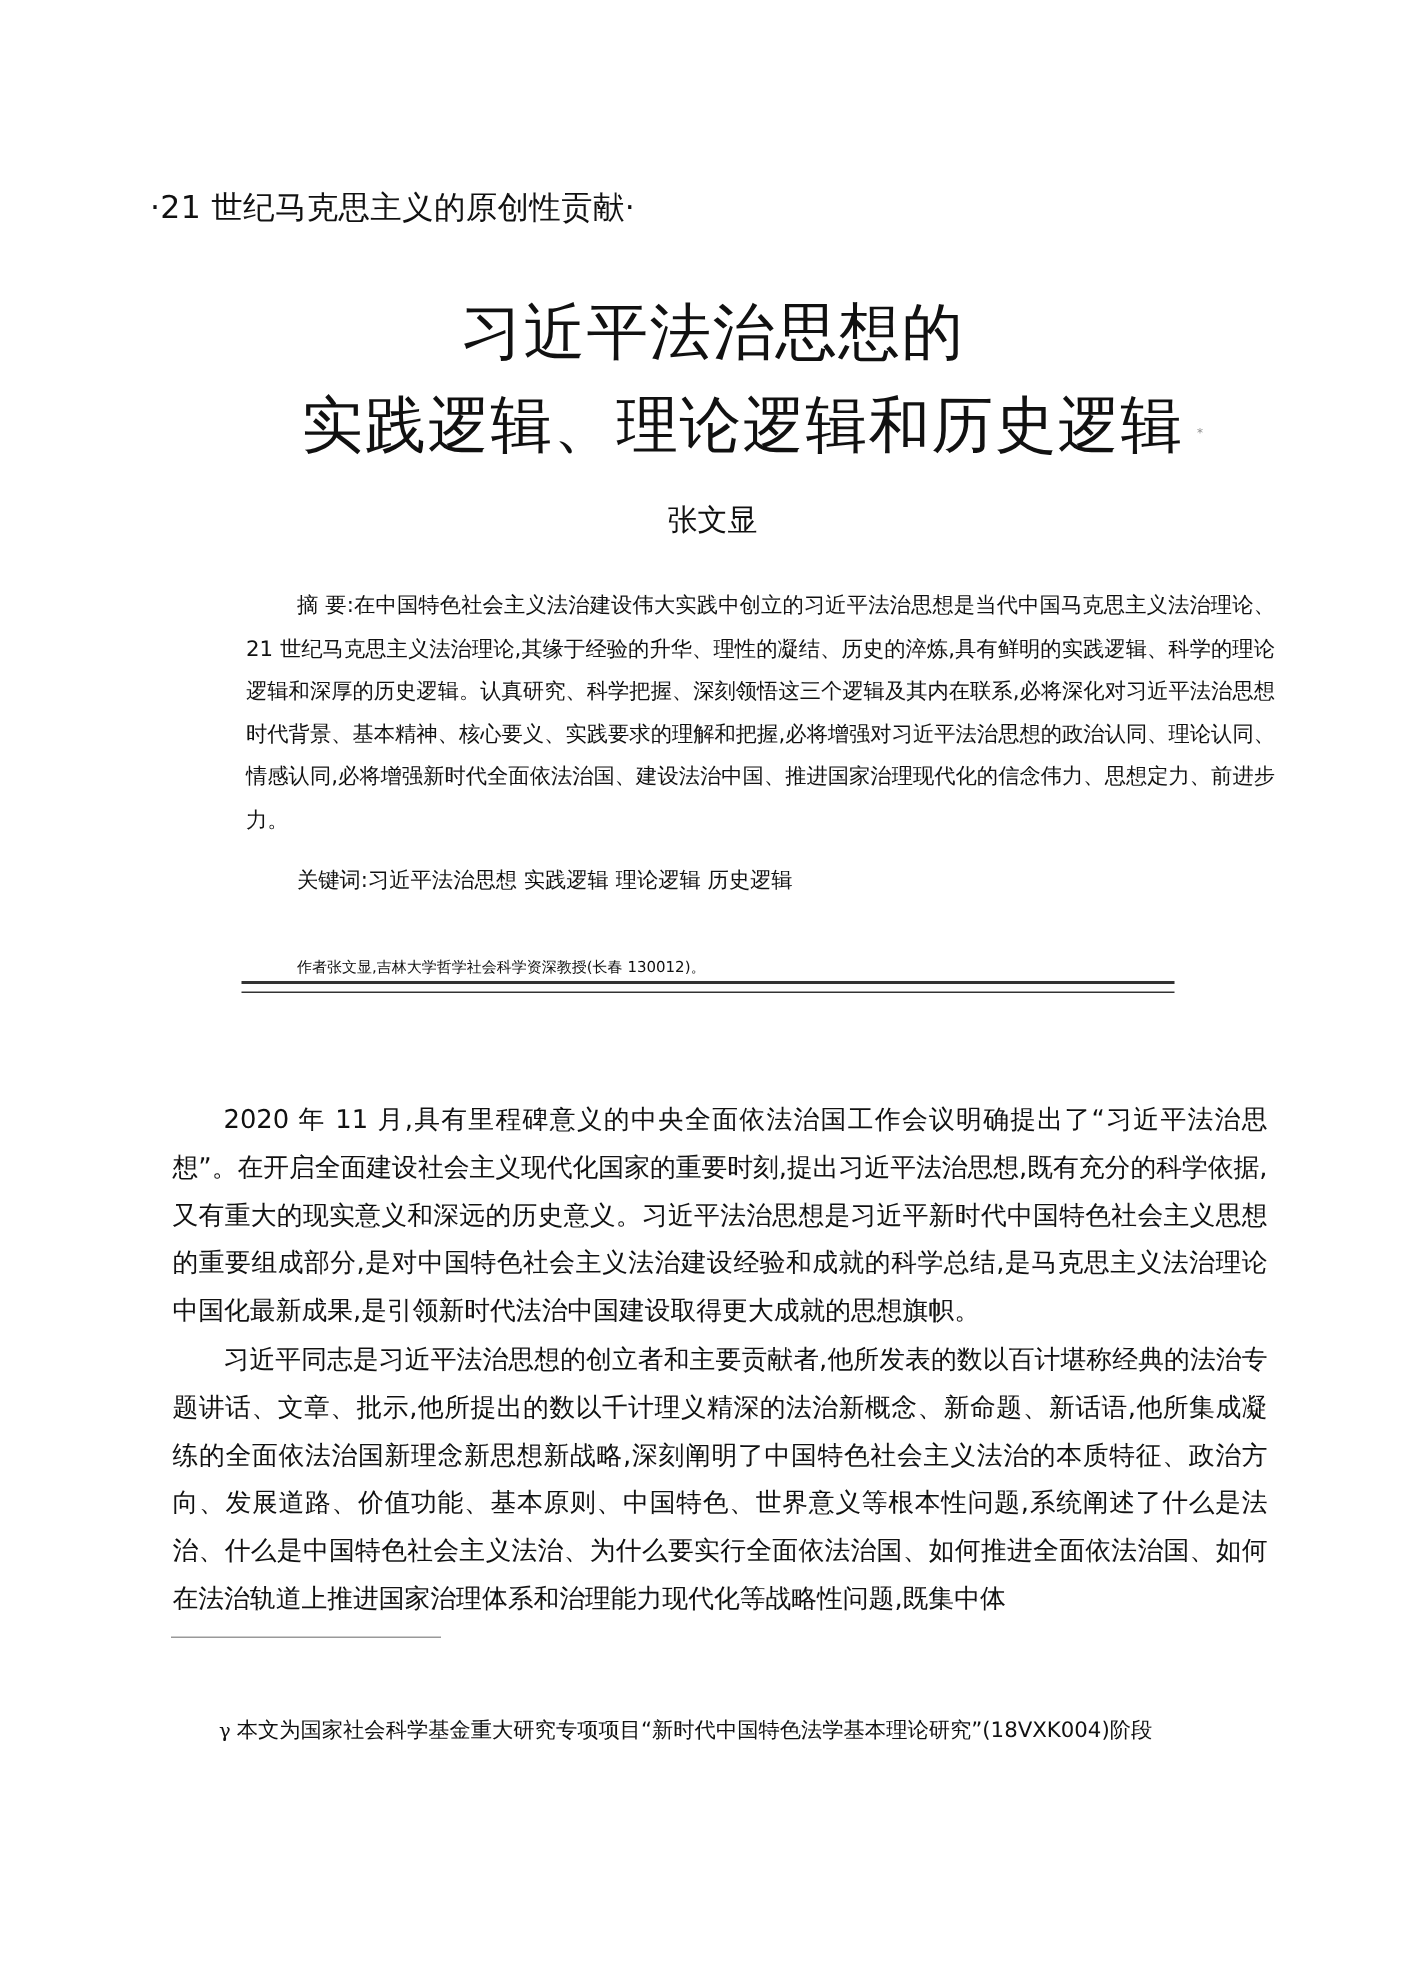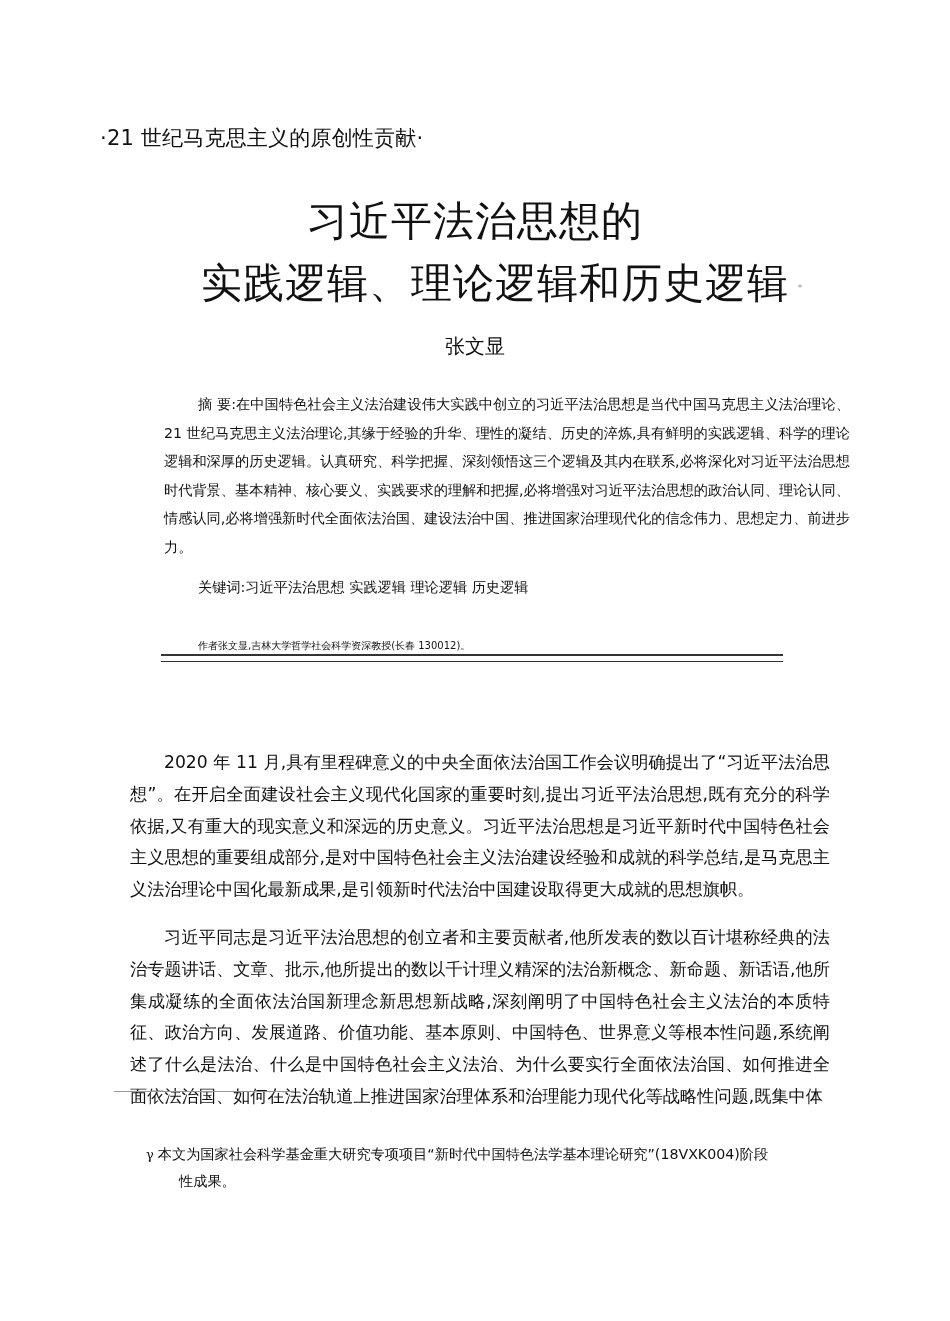--- a/index.html
+++ b/index.html
@@ -35,21 +35,21 @@
   .keywords { position: absolute; left: 198px; top: 573px; font-size: 14.2px; line-height: 28px; }
   .affiliation { position: absolute; left: 198px; top: 632px; font-size: 10px; line-height: 28px; }
   .double-rule {
     position: absolute; left: 161px; width: 622px; top: 654px; height: 5px;
     border-top: 2px solid #333333; border-bottom: 1px solid #333333;
   }
   .body-text {
     position: absolute; left: 114px; width: 732px; top: 731px;
     font-size: 17.2px; line-height: 31.8px; text-align: justify;
   }
-  .body-text p { margin: 16px; }
+  .body-text p { margin: 1px; }
   .body-text .p-indent { text-indent: 34px; }
   .footnote-rule {
     position: absolute; left: 114px; width: 180px; top: 1091px;
     border-top: 1px solid #999999;
   }
   .footnote {
     position: absolute; left: 146px; width: 700px; top: 1141px;
     font-size: 14.2px; line-height: 27px;
   }
   .footnote .fn-symbol { font-family: "DejaVu Serif", serif; margin-right: 4px; font-size: 13px; }
@@ -84,14 +84,13 @@
   <p class="p-indent">2020 年 11 月,具有里程碑意义的中央全面依法治国工作会议明确提出了“习近平法治思想”。在开启全面建设社会主义现代化国家的重要时刻,提出习近平法治思想,既有充分的科学依据,又有重大的现实意义和深远的历史意义。习近平法治思想是习近平新时代中国特色社会主义思想的重要组成部分,是对中国特色社会主义法治建设经验和成就的科学总结,是马克思主义法治理论中国化最新成果,是引领新时代法治中国建设取得更大成就的思想旗帜。</p>
   <p class="p-indent">习近平同志是习近平法治思想的创立者和主要贡献者,他所发表的数以百计堪称经典的法治专题讲话、文章、批示,他所提出的数以千计理义精深的法治新概念、新命题、新话语,他所集成凝练的全面依法治国新理念新思想新战略,深刻阐明了中国特色社会主义法治的本质特征、政治方向、发展道路、价值功能、基本原则、中国特色、世界意义等根本性问题,系统阐述了什么是法治、什么是中国特色社会主义法治、为什么要实行全面依法治国、如何推进全面依法治国、如何在法治轨道上推进国家治理体系和治理能力现代化等战略性问题,既集中体</p>
 </div>
 
 <div class="footnote-rule"></div>
 
 <div class="footnote">
   <div>
     <span class="fn-symbol">γ</span><span>本文为国家社会科学基金重大研究专项项目“新时代中国特色法学基本理论研究”(18VXK004)阶段</span>
   </div>
-  <div class="cont">性成果。</div>
 </div>
 
 </body></html>

